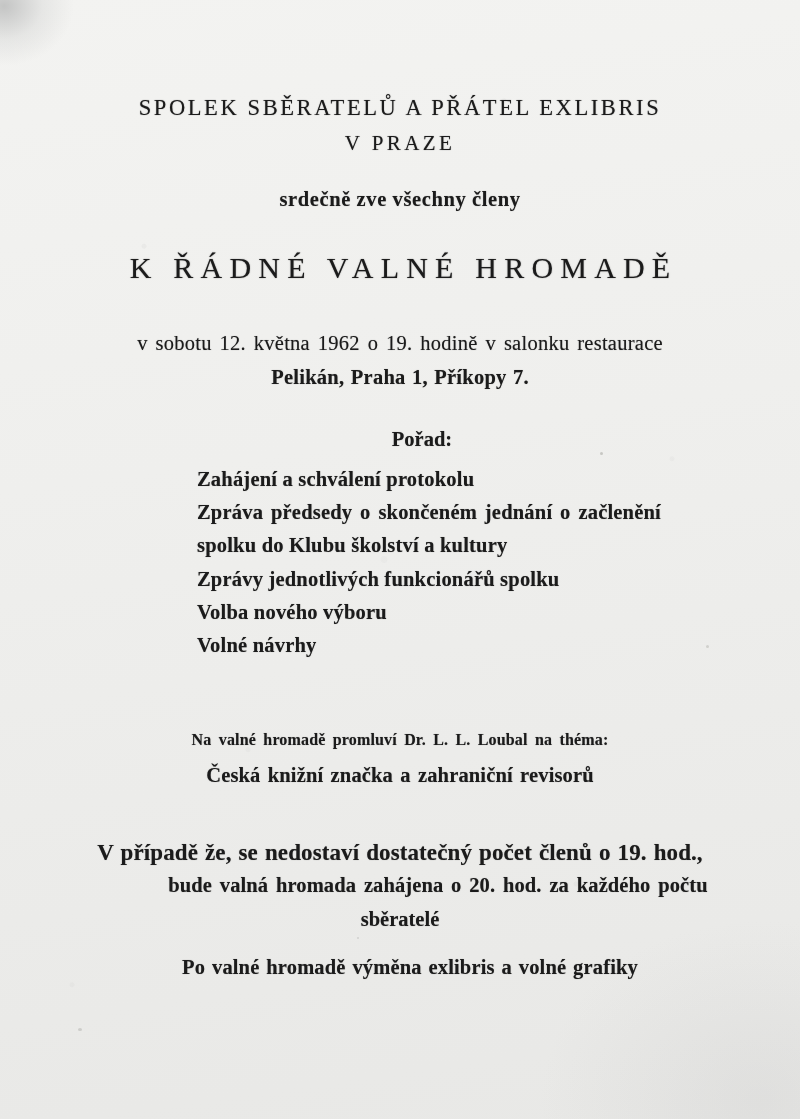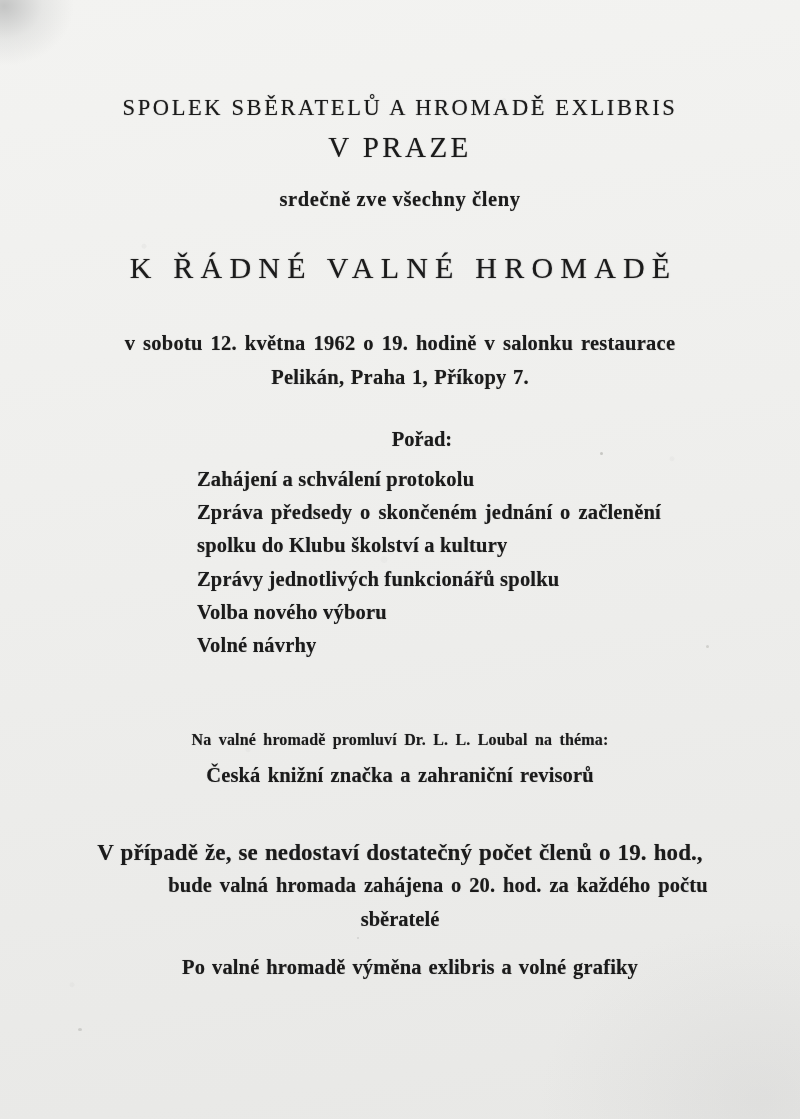--- a/index.html
+++ b/index.html
@@ -54,21 +54,21 @@
 
   
   .society {
     font-size: 22.5px;
     letter-spacing: 2.6px;
     font-weight: 400;
     top: 95px;
     text-shadow: 0 0 1.1px rgba(40,40,40,0.55);
   }
   .society-2 {
-    font-size: 29px;
+    font-size: 21px;
     letter-spacing: 3.4px;
     top: 131px;
     text-shadow: 0 0 1.1px rgba(40,40,40,0.55);
   }
 
   
   .invite {
     font-size: 20.5px;
     letter-spacing: 0.6px;
     top: 188px;
@@ -84,21 +84,21 @@
     font-weight: 400;
     text-indent: 7.2px;
     text-shadow: 0 0 1.2px rgba(30,30,30,0.6);
   }
 
   
   .when {
     font-size: 20.5px;
     letter-spacing: 0.25px;
     top: 332px;
-    font-weight: 700;
+    font-weight: 400;
     word-spacing: 2.5px;
     text-shadow: 0 0 .85px rgba(40,40,40,0.5);
   }
   .where {
     font-size: 20.5px;
     letter-spacing: 0.25px;
     top: 366px;
     font-weight: 600;
     word-spacing: 1px;
     text-shadow: 0 0 .85px rgba(40,40,40,0.5);
@@ -190,21 +190,21 @@
 
 <div class="page">
   <div class="grain"></div>
   <div class="speck s1"></div>
   <div class="speck s2"></div>
   <div class="speck s3"></div>
   <div class="speck s4"></div>
 
   <div class="content">
 
-    <div class="line society">SPOLEK SBĚRATELŮ A HROMADĚ EXLIBRIS</div>
+    <div class="line society">SPOLEK SBĚRATELŮ A PŘÁTEL EXLIBRIS</div>
     <div class="line society-2">V PRAZE</div>
 
     <div class="line invite">srdečně zve všechny členy</div>
 
     <div class="line headline">K ŘÁDNÉ VALNÉ HROMADĚ</div>
 
     <div class="line when">v sobotu 12. května 1962 o 19. hodině v salonku restaurace</div>
     <div class="line where">Pelikán, Praha 1, Příkopy 7.</div>
 
     <div class="line agenda-title">Pořad:</div>

